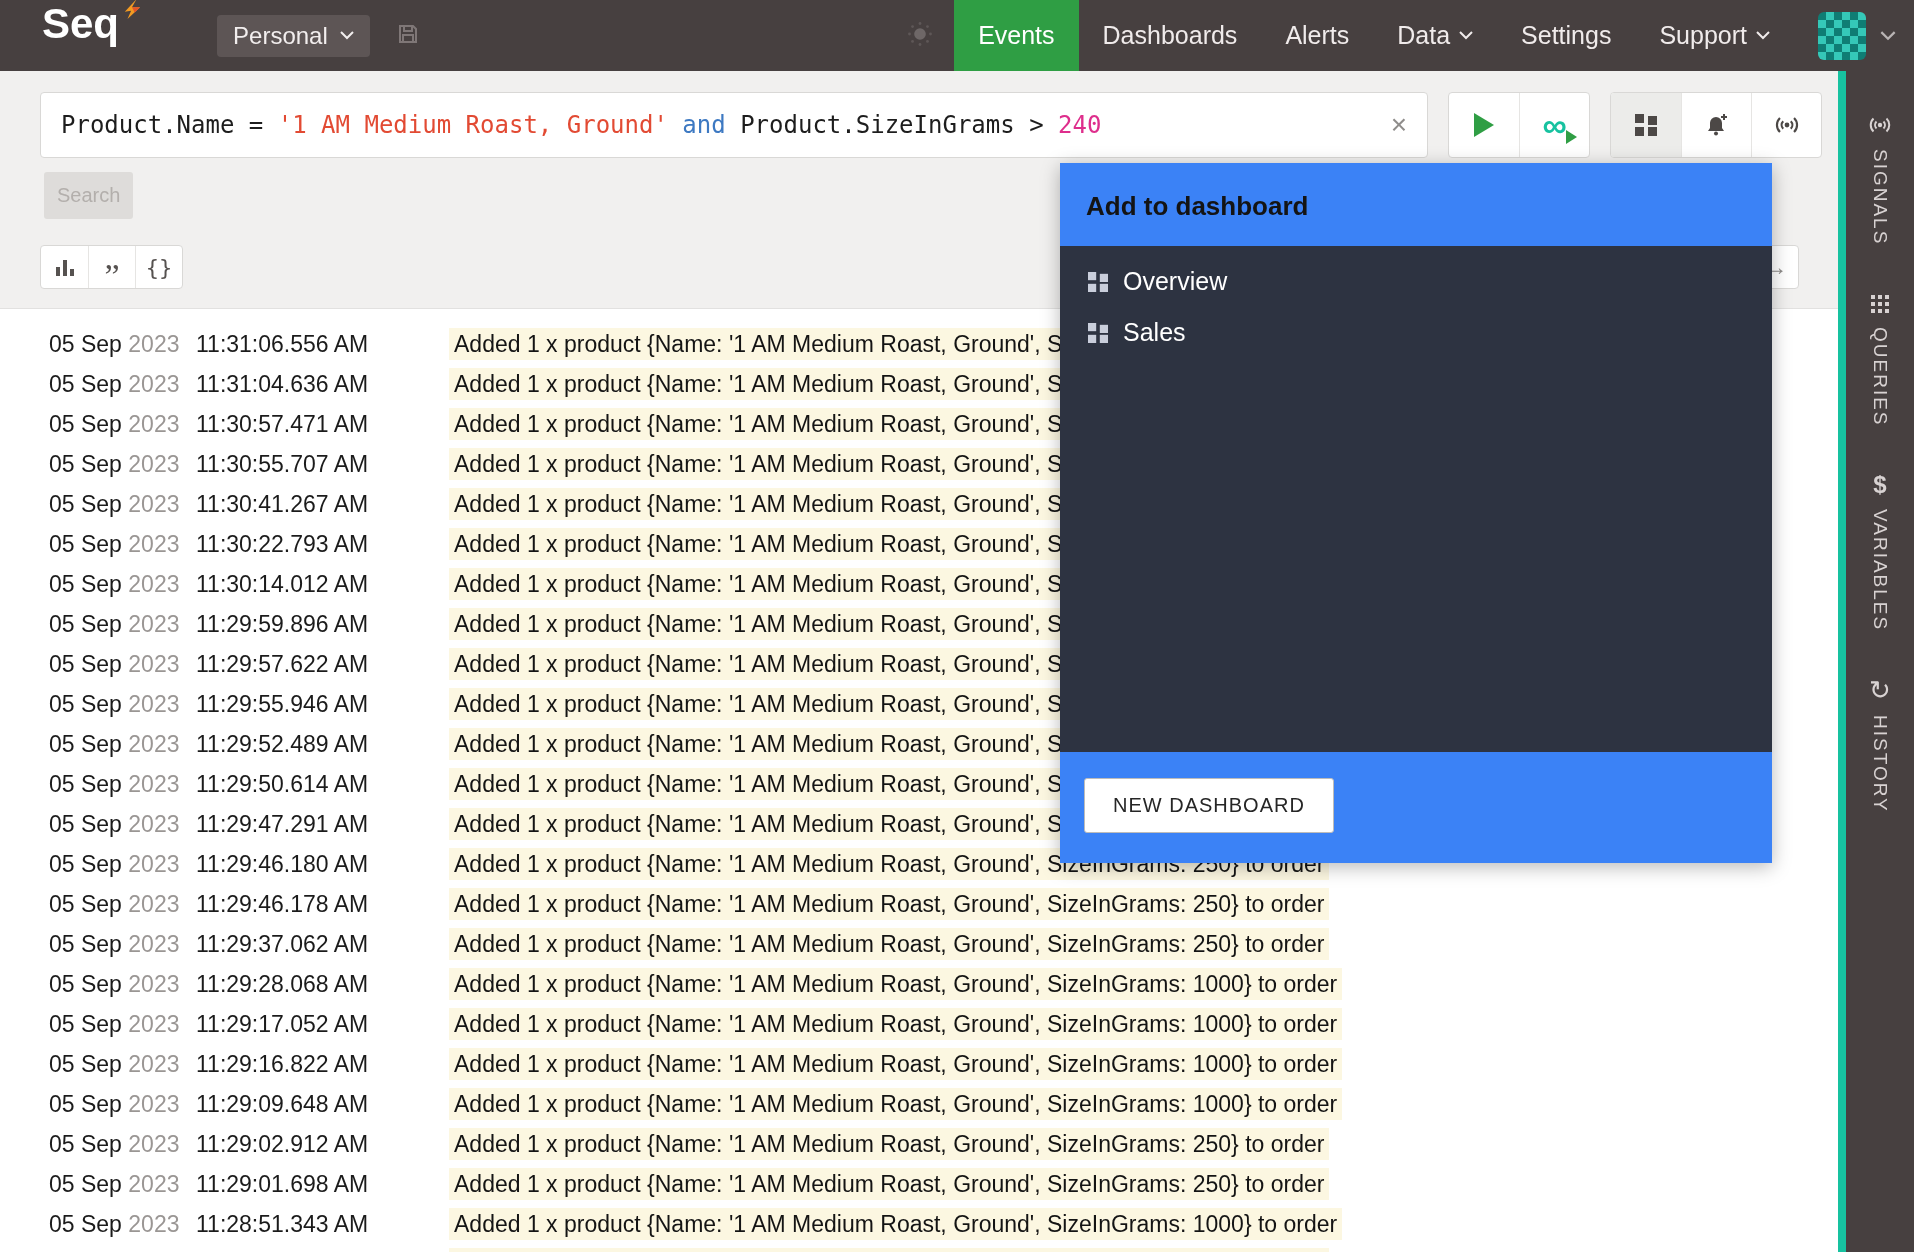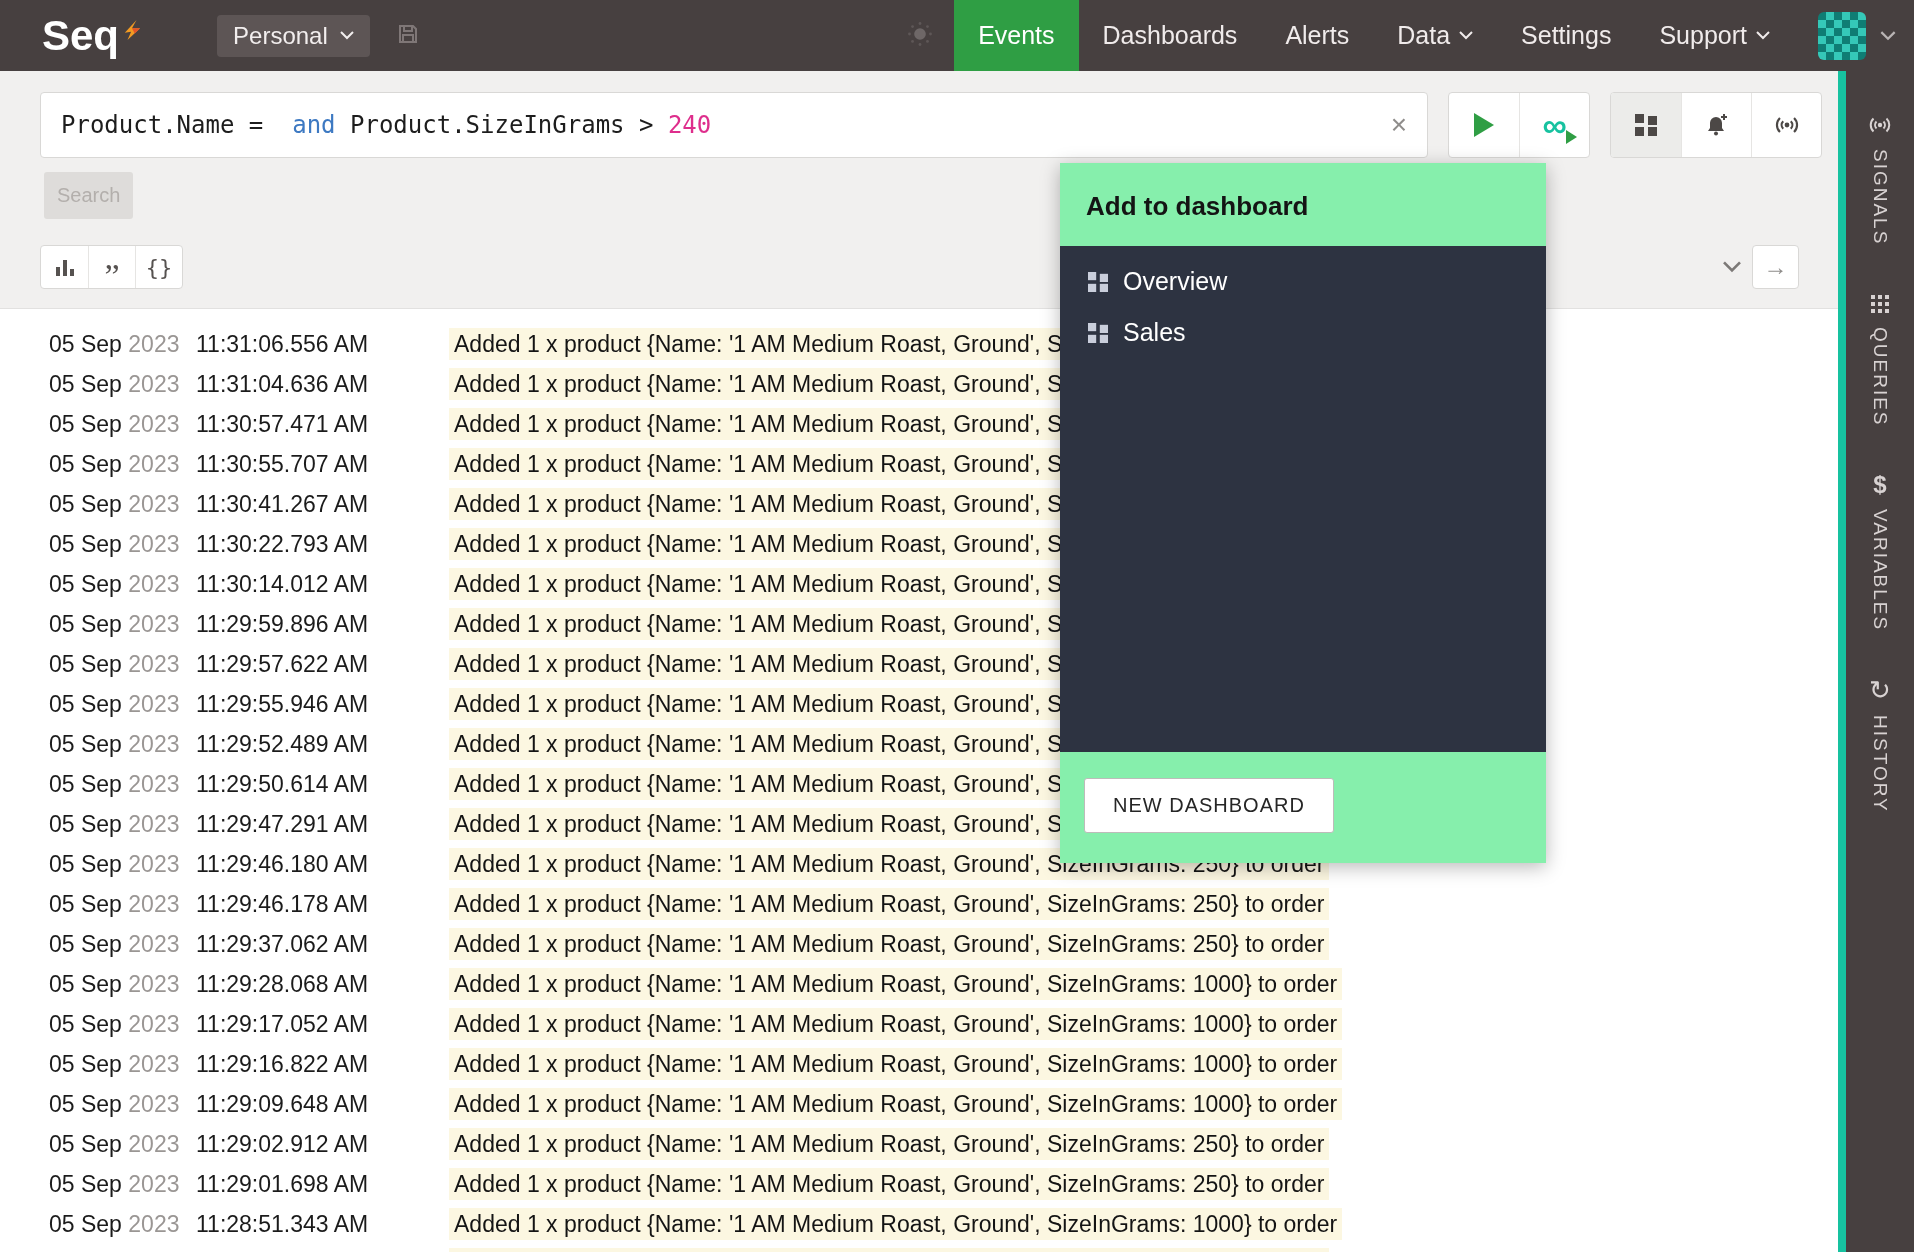--- a/index.html
+++ b/index.html
@@ -2,21 +2,21 @@
 <html><head>
 <meta charset="utf-8">
 <style>
   * { box-sizing: border-box; margin: 0; padding: 0; }
   html,body { width:1914px; height:1252px; overflow:hidden; }
   body { font-family:"Liberation Sans", sans-serif; background:#fff; position:relative; }
 
   
   .topbar { position:absolute; top:0; left:0; width:1914px; height:71px; background:#474040;
             display:flex; align-items:stretch; color:#fff; z-index:50; }
-  .logo { display:flex; align-items:center; padding-left:42px; font-size:42px; font-weight:700; color:#fff; }
+  .logo { display:flex; align-items:flex-start; padding-left:42px; font-size:42px; font-weight:700; color:#fff; }
   .logo .spark { margin-left:4px; margin-top:-18px; }
   .ws-pill { align-self:center; margin-left:76px; height:42px; background:#5d5555; border-radius:4px;
              padding:0 16px; display:flex; align-items:center; gap:12px; font-size:24px; color:#f2eeee; cursor:pointer; }
   .save-ic { align-self:center; margin-left:26px; color:#8d8585; opacity:.8; }
   .spacer { flex:1; }
   .activity-ic { align-self:center; margin-right:20px; color:#6e6767; }
   .nav { display:flex; height:71px; }
   .nav-item { display:flex; align-items:center; gap:9px; padding:12px 24px; font-size:25px; color:#f0ebeb; cursor:pointer; }
   .nav-item.active { background:#2f9e44; color:#fff; }
   .avatar { align-self:center; width:48px; height:48px; margin-left:24px; border-radius:6px;
@@ -61,21 +61,21 @@
   
   .event-list { position:absolute; top:310px; left:0; width:1838px; bottom:0; overflow:hidden; padding-top:14px; z-index:5; }
   .row { height:40px; display:flex; align-items:center; padding-left:49px; font-size:23px; cursor:pointer; }
   .row .date { width:147px; color:#1b1b1b; white-space:pre; }
   .row .date .y { color:#9a9694; }
   .row .time { width:253px; color:#1b1b1b; }
   .row .msg { color:#141414; white-space:nowrap; }
   .row .hl { background:#fcf7e1; padding:3px 5px; }
 
   
-  .dd { position:absolute; left:1060px; top:163px; width:486px; height:700px; background:#86efac;
+  .dd { position:absolute; left:1060px; top:163px; width:712px; height:700px; background:#3b82f6;
         box-shadow:0 4px 18px rgba(0,0,0,.28); z-index:40; display:flex; flex-direction:column; }
   .dd-header { padding:28px 26px 24px; font-size:26px; font-weight:700; color:#141414; }
   .dd-body { background:#2d3341; flex:1; padding-top:10px; }
   .dd-item { display:flex; align-items:center; gap:15px; padding:11px 28px; color:#fff; font-size:25px; cursor:pointer; }
   .dd-item svg { color:#c9cedb; }
   .dd-footer { padding:26px 24px 30px; }
   .dd-new-btn { background:#fff; border:1px solid #bdbcba; border-radius:3px; padding:15px 28px;
                 font-size:20px; letter-spacing:1px; color:#262626; cursor:pointer; font-family:"Liberation Sans", sans-serif; }
 
   
@@ -159,21 +159,21 @@
   <span class="user-chevron">
     <svg width="16" height="10" viewBox="0 0 14 9">
         <path d="M1 1l6 6 6-6" fill="none" stroke="currentColor" stroke-width="2"></path>
       </svg>
   </span>
 </header>
 
 <section class="query-area">
   <div class="query-row">
     <div class="query-input">
-      <span class="tok-plain">Product.Name = </span><span class="tok-keyword"> and </span><span class="tok-plain">Product.SizeInGrams &gt; </span><span class="tok-number">240</span>
+      <span class="tok-plain">Product.Name = </span><span class="tok-string">'1 AM Medium Roast, Ground'</span><span class="tok-keyword"> and </span><span class="tok-plain">Product.SizeInGrams &gt; </span><span class="tok-number">240</span>
       <button class="clear-x">×</button>
     </div>
     <div class="btn-group">
       <button>
           <span class="play-tri"></span>
         </button>
       <button>
           <span class="tail-wrap">∞<span class="mini-play"></span></span>
         </button>
     </div>

